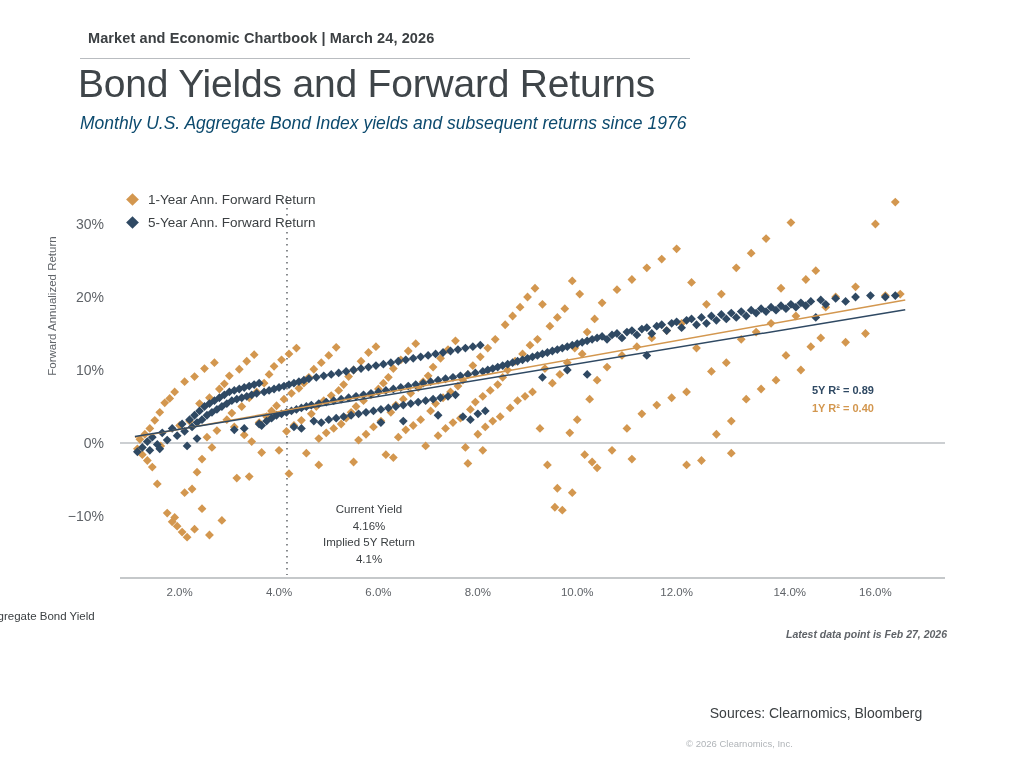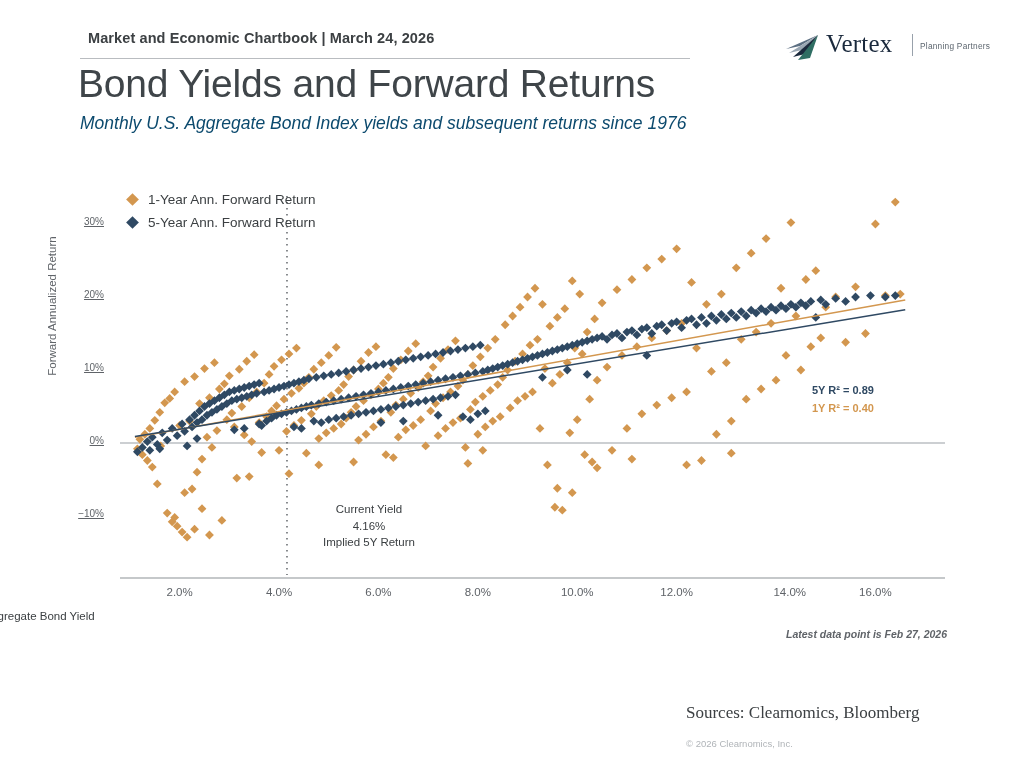--- a/index.html
+++ b/index.html
@@ -59,21 +59,21 @@
     text-align:center;font-size:11.5px;color:#5f6368;
   }
   .xlabel{
     position:absolute;left:0;top:610px;width:1024px;
     text-align:center;font-size:11.5px;color:#3c4043;
   }
   .xlabel span{position:relative;left:-494px;}
 
   .ytick{
     position:absolute;width:46px;text-align:right;
-    font-size:10px;color:#5f6368;text-decoration:underline;
+    font-size:14px;color:#5f6368;
   }
   .xtick{
     position:absolute;width:60px;text-align:center;
     font-size:11.5px;color:#5f6368;
   }
 
   
   .legend{position:absolute;left:128px;top:188px;}
   .legend-row{display:flex;align-items:center;height:23px;}
   .legend-dia{
@@ -93,48 +93,37 @@
 
   .latest{
     position:absolute;left:786px;top:628px;
     font-size:10.5px;font-style:italic;font-weight:bold;color:#5f6368;
     white-space:nowrap;
   }
 
   
   .sources{
     position:absolute;right:78px;top:705px;width:260px;
-    text-align:left;font-size:17px;color:#3c4043;line-height:16px;font-family:Liberation Serif, serif;
+    text-align:center;font-size:14px;color:#3c4043;line-height:16px;
   }
   .copyright{
     position:absolute;right:78px;top:738px;width:260px;
     text-align:left;font-size:9.5px;color:#b0b4b8;
   }
 </style>
 </head>
 <body>
 
 <div class="slide">
 
   <div class="eyebrow">Market and Economic Chartbook | March 24, 2026</div>
   <div class="hrule"></div>
   <div class="title">Bond Yields and Forward Returns</div>
   <div class="subtitle">Monthly U.S. Aggregate Bond Index yields and subsequent returns since 1976</div>
 
-  <div class="logo">
-    <svg class="logo-mark" viewBox="0 0 40 28">
-      <polygon points="2,16 34,2 16,13" fill="#5d7083"></polygon>
-      <polygon points="5,20 34,2 18,17" fill="#9aa7b3"></polygon>
-      <polygon points="9,24 34,2 21,21" fill="#1b2a3d"></polygon>
-      <polygon points="14,27 34,2 26,25" fill="#2f6e63"></polygon>
-    </svg>
-    <div class="logo-word">Vertex</div>
-    <div class="logo-div"></div>
-    <div class="logo-sub">Planning Partners</div>
-  </div>
 
   <div class="chart">
     <svg class="plot-svg" id="plot" width="1024" height="768">
         <line x1="120" y1="443" x2="945" y2="443" stroke="#9aa0a6" stroke-width="1.2"></line>
         <line x1="286.98795180722897" y1="196" x2="286.98795180722897" y2="575" stroke="#4a4f54" stroke-width="1.3" stroke-dasharray="1.6 4.4"></line>
         <g>
           <path d="M 137.39457831325302 444.44000000000005 L 141.79457831325303 448.84000000000003 L 137.39457831325302 453.24 L 132.99457831325302 448.84000000000003 Z" fill="#d3974f"></path>
           <path d="M 139.87951807228916 434.95000000000005 L 144.27951807228916 439.35 L 139.87951807228916 443.75 L 135.47951807228915 439.35 Z" fill="#d3974f"></path>
           <path d="M 142.3644578313253 450.28000000000003 L 146.7644578313253 454.68 L 142.3644578313253 459.08 L 137.9644578313253 454.68 Z" fill="#d3974f"></path>
           <path d="M 144.84939759036143 429.84000000000003 L 149.24939759036144 434.24 L 144.84939759036143 438.64 L 140.44939759036143 434.24 Z" fill="#d3974f"></path>
@@ -651,20 +640,21 @@
       <div class="legend-row">
         <span class="legend-dia" id="lg1" style="background: rgb(47, 73, 99);"></span>
         <span class="legend-txt">5-Year Ann. Forward Return</span>
       </div>
     </div>
 
     <div class="cur-note">
       <div>Current Yield</div>
       <div>4.16%</div>
       <div>Implied 5Y Return</div>
+      <div>4.1%</div>
     </div>
 
     <div class="r2box">
       <div class="r2-5y">5Y R² = 0.89</div>
       <div class="r2-1y">1Y R² = 0.40</div>
     </div>
 
     <div class="latest">Latest data point is Feb 27, 2026</div>
   </div>
 

